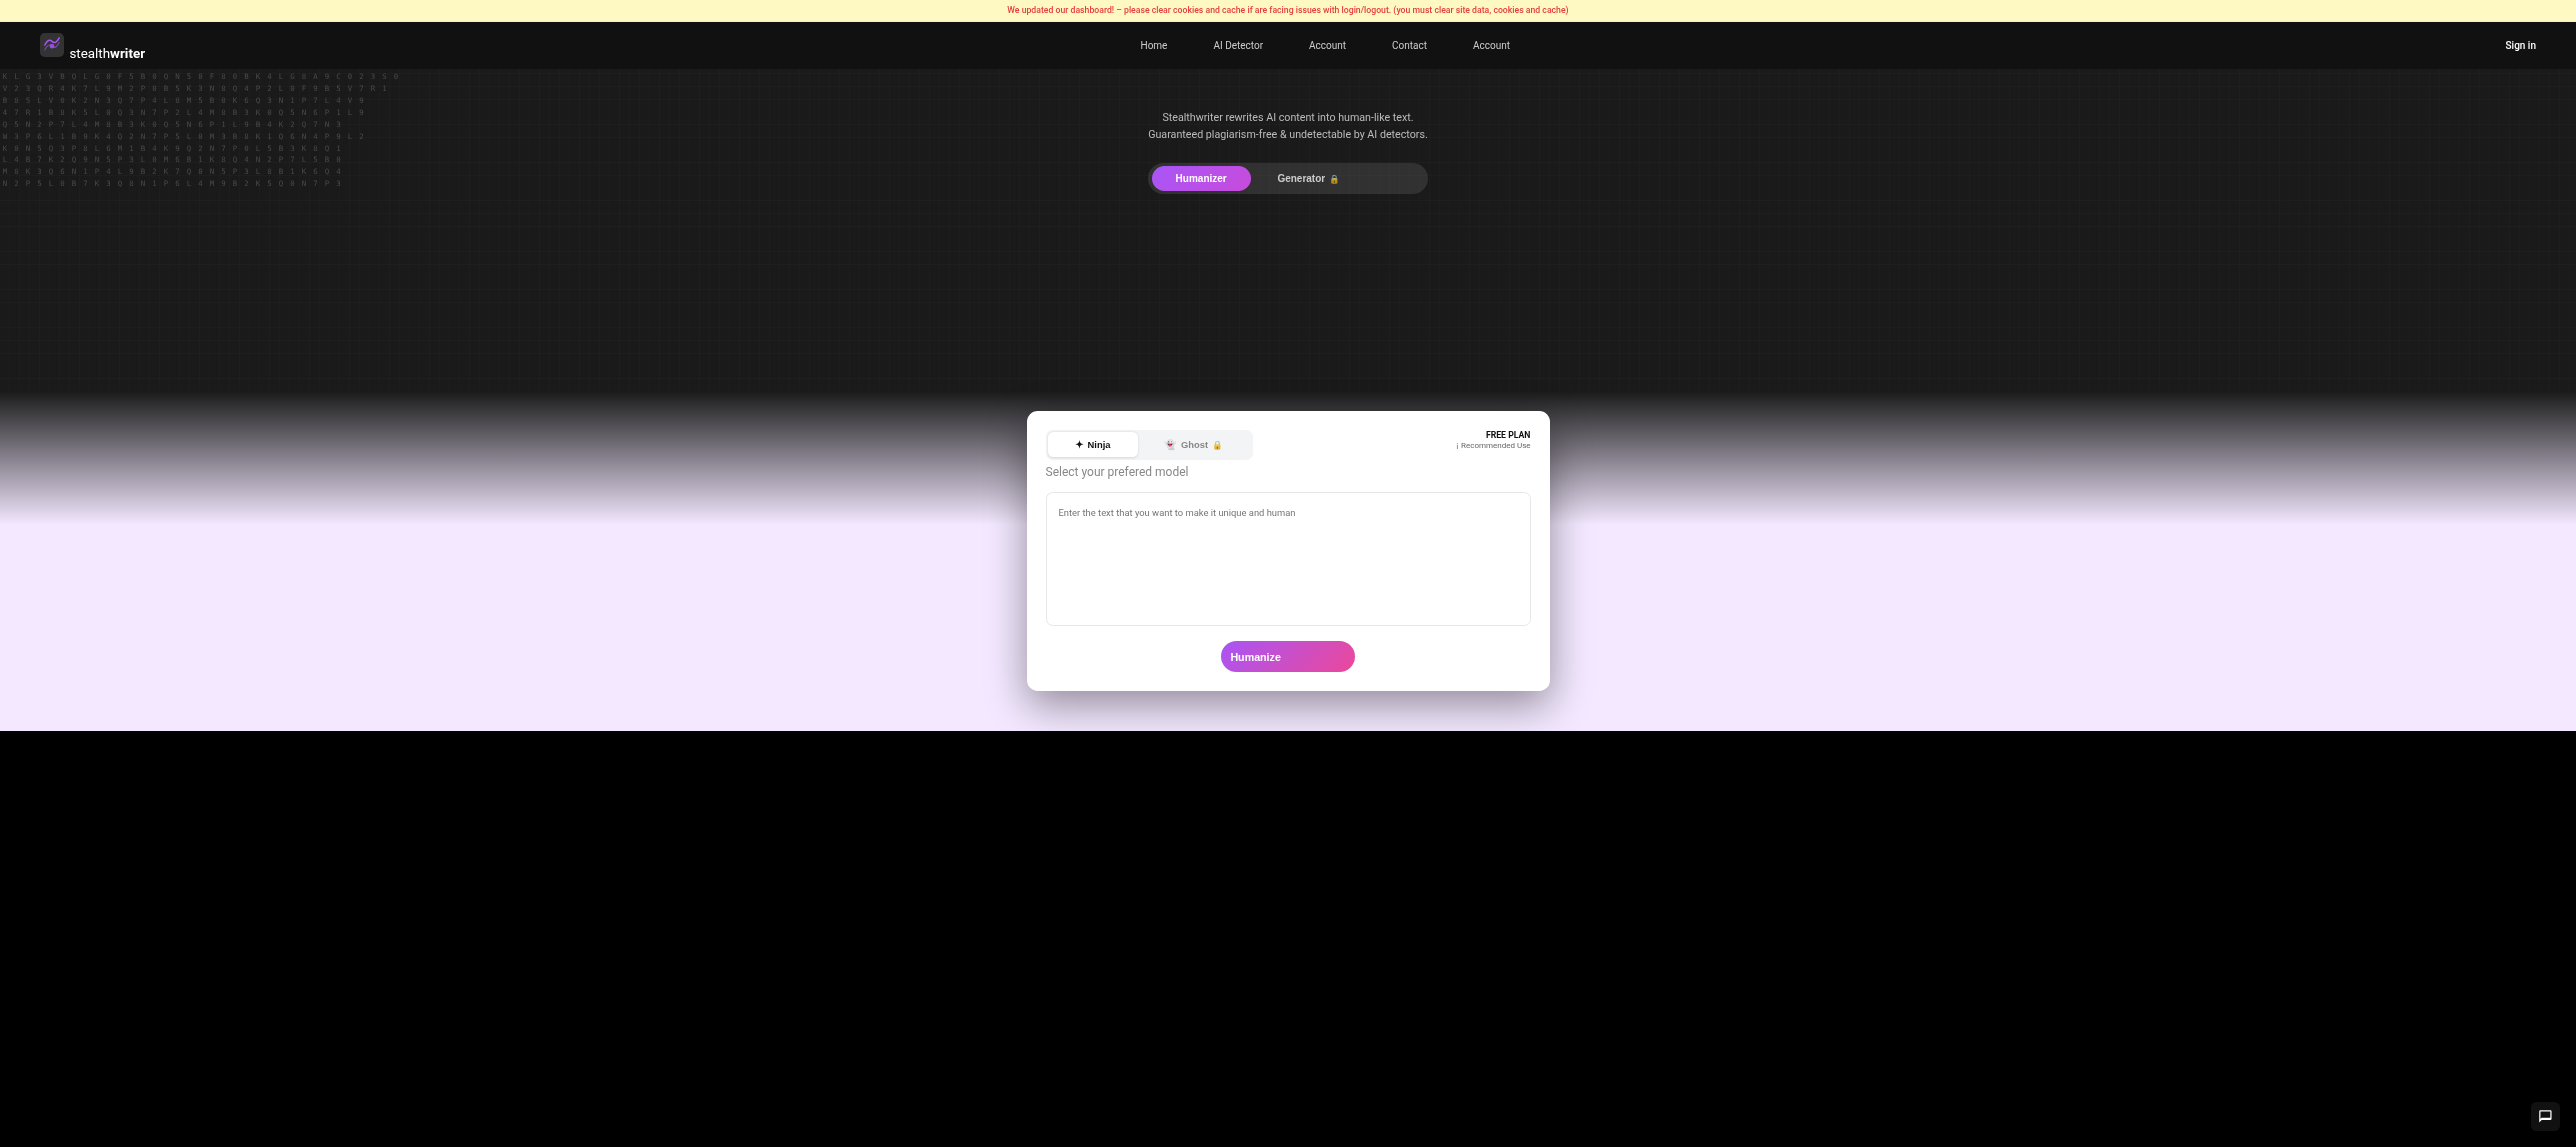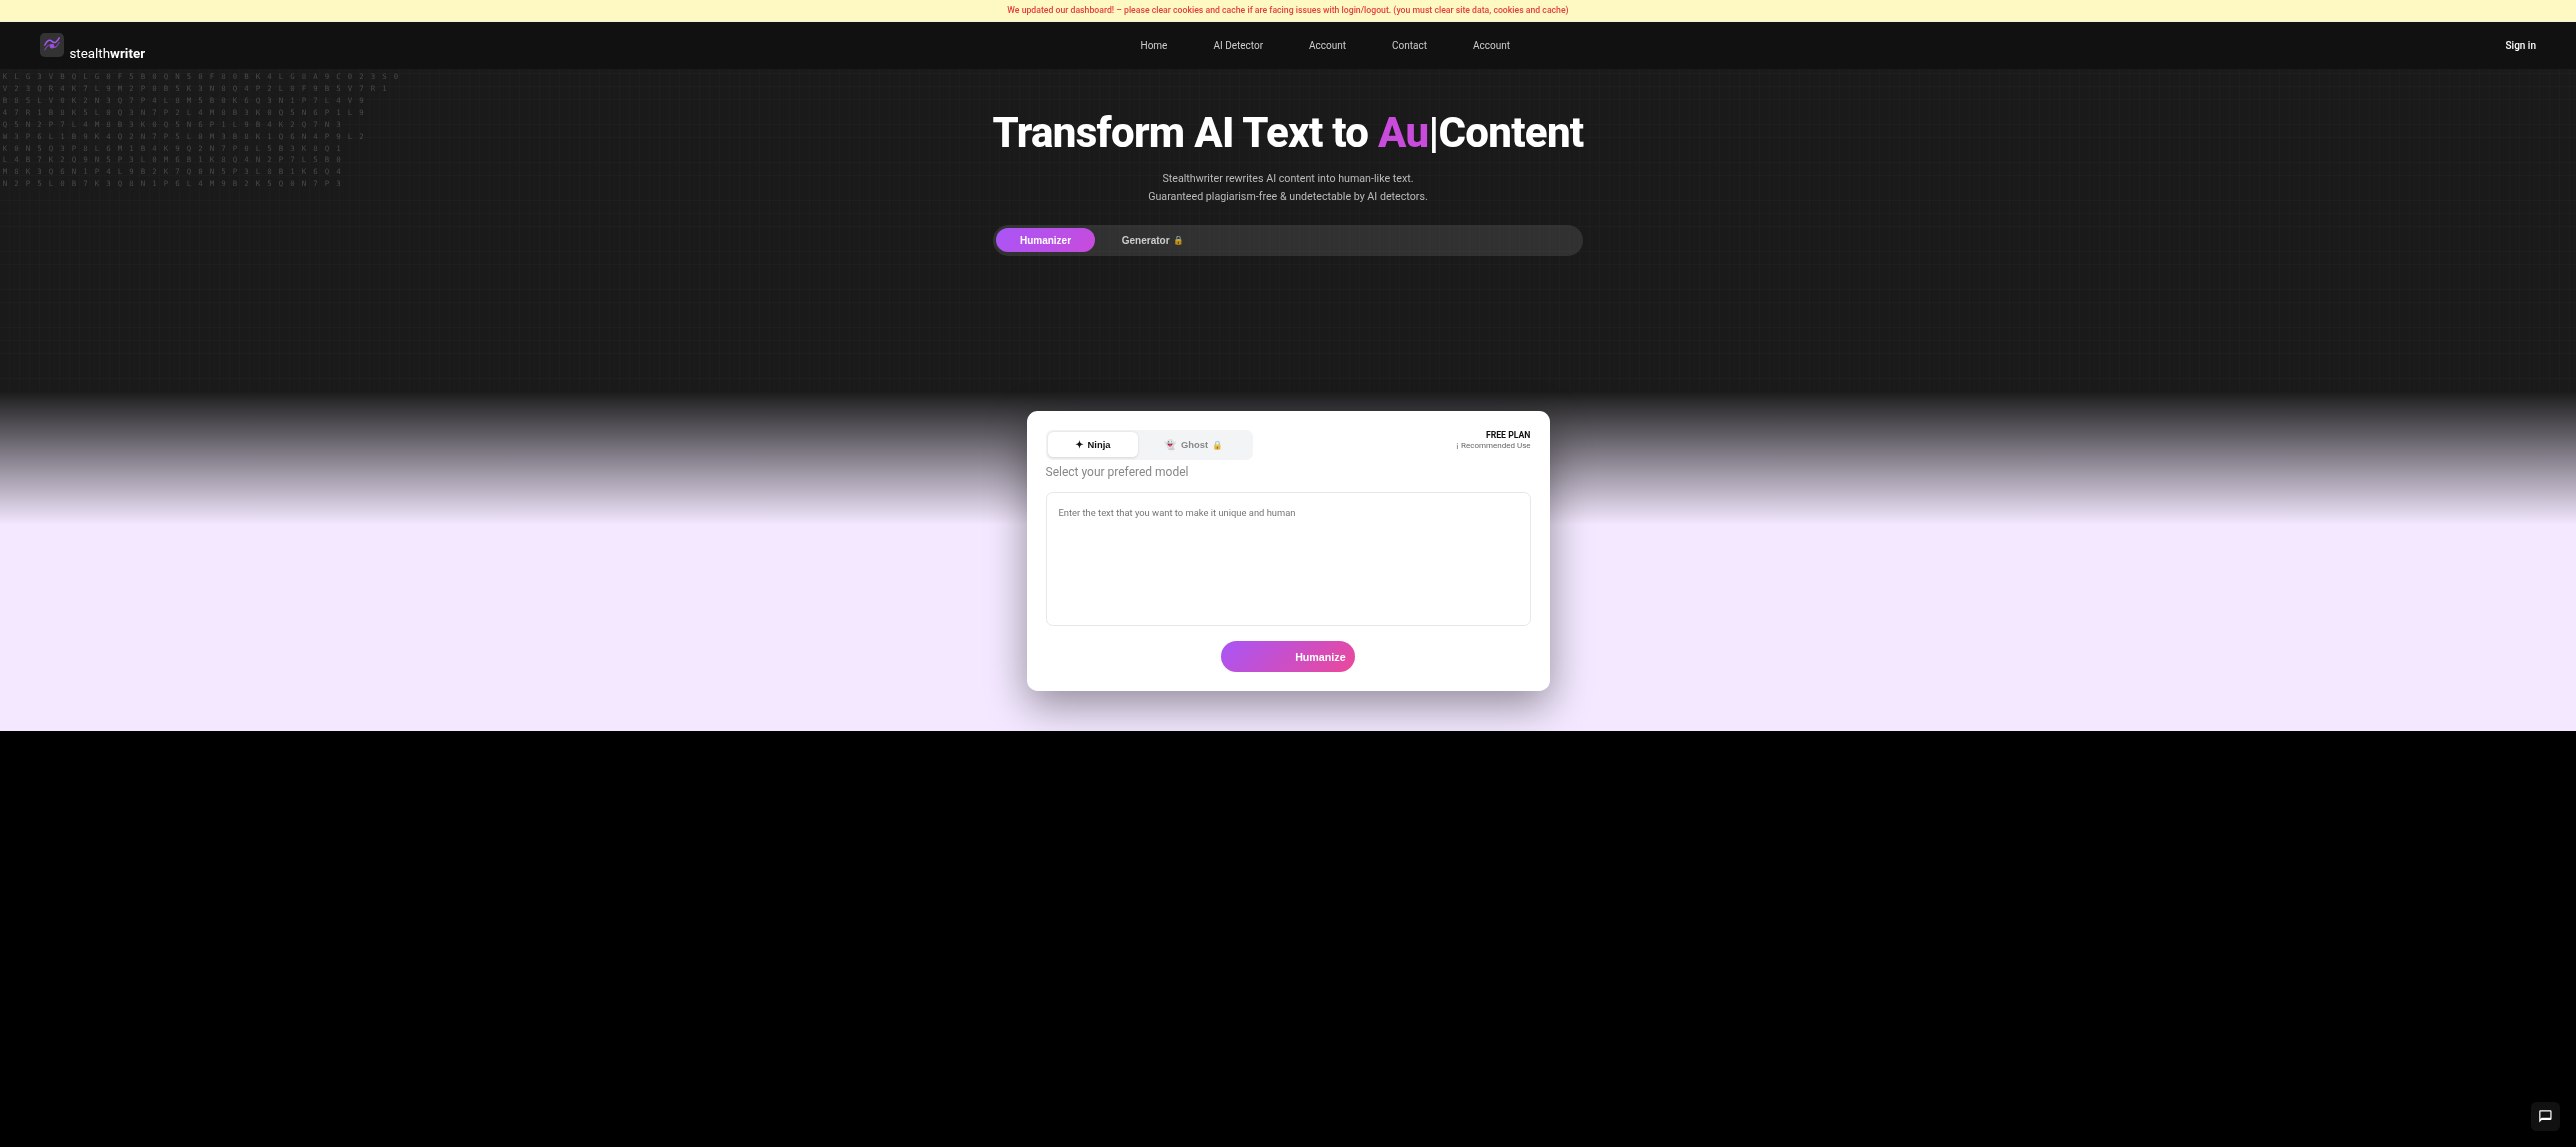--- a/index.html
+++ b/index.html
@@ -294,21 +294,21 @@
       width: 134px;
       margin: 12px auto 0;
       padding: 9.4px;
       background: linear-gradient(135deg, #a855f7, #ec4899);
       color: #fff;
       border: none;
       border-radius: 34px;
       font-size: 10.7px;
       font-weight: 700;
       cursor: pointer;
-      text-align: right;
+      text-align: left;
     }
 
     
     .chat-widget {
       position: fixed;
       bottom: 16px;
       right: 16px;
       width: 29.5px;
       height: 29.5px;
       background: #111;
@@ -385,23 +385,20 @@
       W&nbsp;3&nbsp;P&nbsp;6&nbsp;L&nbsp;1&nbsp;B&nbsp;9&nbsp;K&nbsp;4&nbsp;Q&nbsp;2&nbsp;N&nbsp;7&nbsp;P&nbsp;5&nbsp;L&nbsp;0&nbsp;M&nbsp;3&nbsp;B&nbsp;8&nbsp;K&nbsp;1&nbsp;Q&nbsp;6&nbsp;N&nbsp;4&nbsp;P&nbsp;9&nbsp;L&nbsp;2<br>
       K&nbsp;0&nbsp;N&nbsp;5&nbsp;Q&nbsp;3&nbsp;P&nbsp;8&nbsp;L&nbsp;6&nbsp;M&nbsp;1&nbsp;B&nbsp;4&nbsp;K&nbsp;9&nbsp;Q&nbsp;2&nbsp;N&nbsp;7&nbsp;P&nbsp;0&nbsp;L&nbsp;5&nbsp;B&nbsp;3&nbsp;K&nbsp;8&nbsp;Q&nbsp;1<br>
       L&nbsp;4&nbsp;B&nbsp;7&nbsp;K&nbsp;2&nbsp;Q&nbsp;9&nbsp;N&nbsp;5&nbsp;P&nbsp;3&nbsp;L&nbsp;0&nbsp;M&nbsp;6&nbsp;B&nbsp;1&nbsp;K&nbsp;8&nbsp;Q&nbsp;4&nbsp;N&nbsp;2&nbsp;P&nbsp;7&nbsp;L&nbsp;5&nbsp;B&nbsp;0<br>
       M&nbsp;8&nbsp;K&nbsp;3&nbsp;Q&nbsp;6&nbsp;N&nbsp;1&nbsp;P&nbsp;4&nbsp;L&nbsp;9&nbsp;B&nbsp;2&nbsp;K&nbsp;7&nbsp;Q&nbsp;0&nbsp;N&nbsp;5&nbsp;P&nbsp;3&nbsp;L&nbsp;8&nbsp;B&nbsp;1&nbsp;K&nbsp;6&nbsp;Q&nbsp;4<br>
       N&nbsp;2&nbsp;P&nbsp;5&nbsp;L&nbsp;0&nbsp;B&nbsp;7&nbsp;K&nbsp;3&nbsp;Q&nbsp;8&nbsp;N&nbsp;1&nbsp;P&nbsp;6&nbsp;L&nbsp;4&nbsp;M&nbsp;9&nbsp;B&nbsp;2&nbsp;K&nbsp;5&nbsp;Q&nbsp;0&nbsp;N&nbsp;7&nbsp;P&nbsp;3
     </div>
   </div>
 
   <div class="hero">
     <div class="hero-content">
-      <h1 class="hero-title">
-        <span>Transform AI Text to </span><span class="highlight">Au</span><span>|</span><span>Content</span>
-      </h1>
       <p class="hero-subtitle">
         <span>Stealthwriter rewrites AI content into human-like text.</span><br>
         <span>Guaranteed plagiarism-free &amp; undetectable by AI detectors.</span>
       </p>
 
       <div class="mode-toggle">
         <button class="mode-btn active">Humanizer</button>
         <button class="mode-btn inactive">
           <span>Generator</span>
           <span class="lock-icon">🔒</span>

